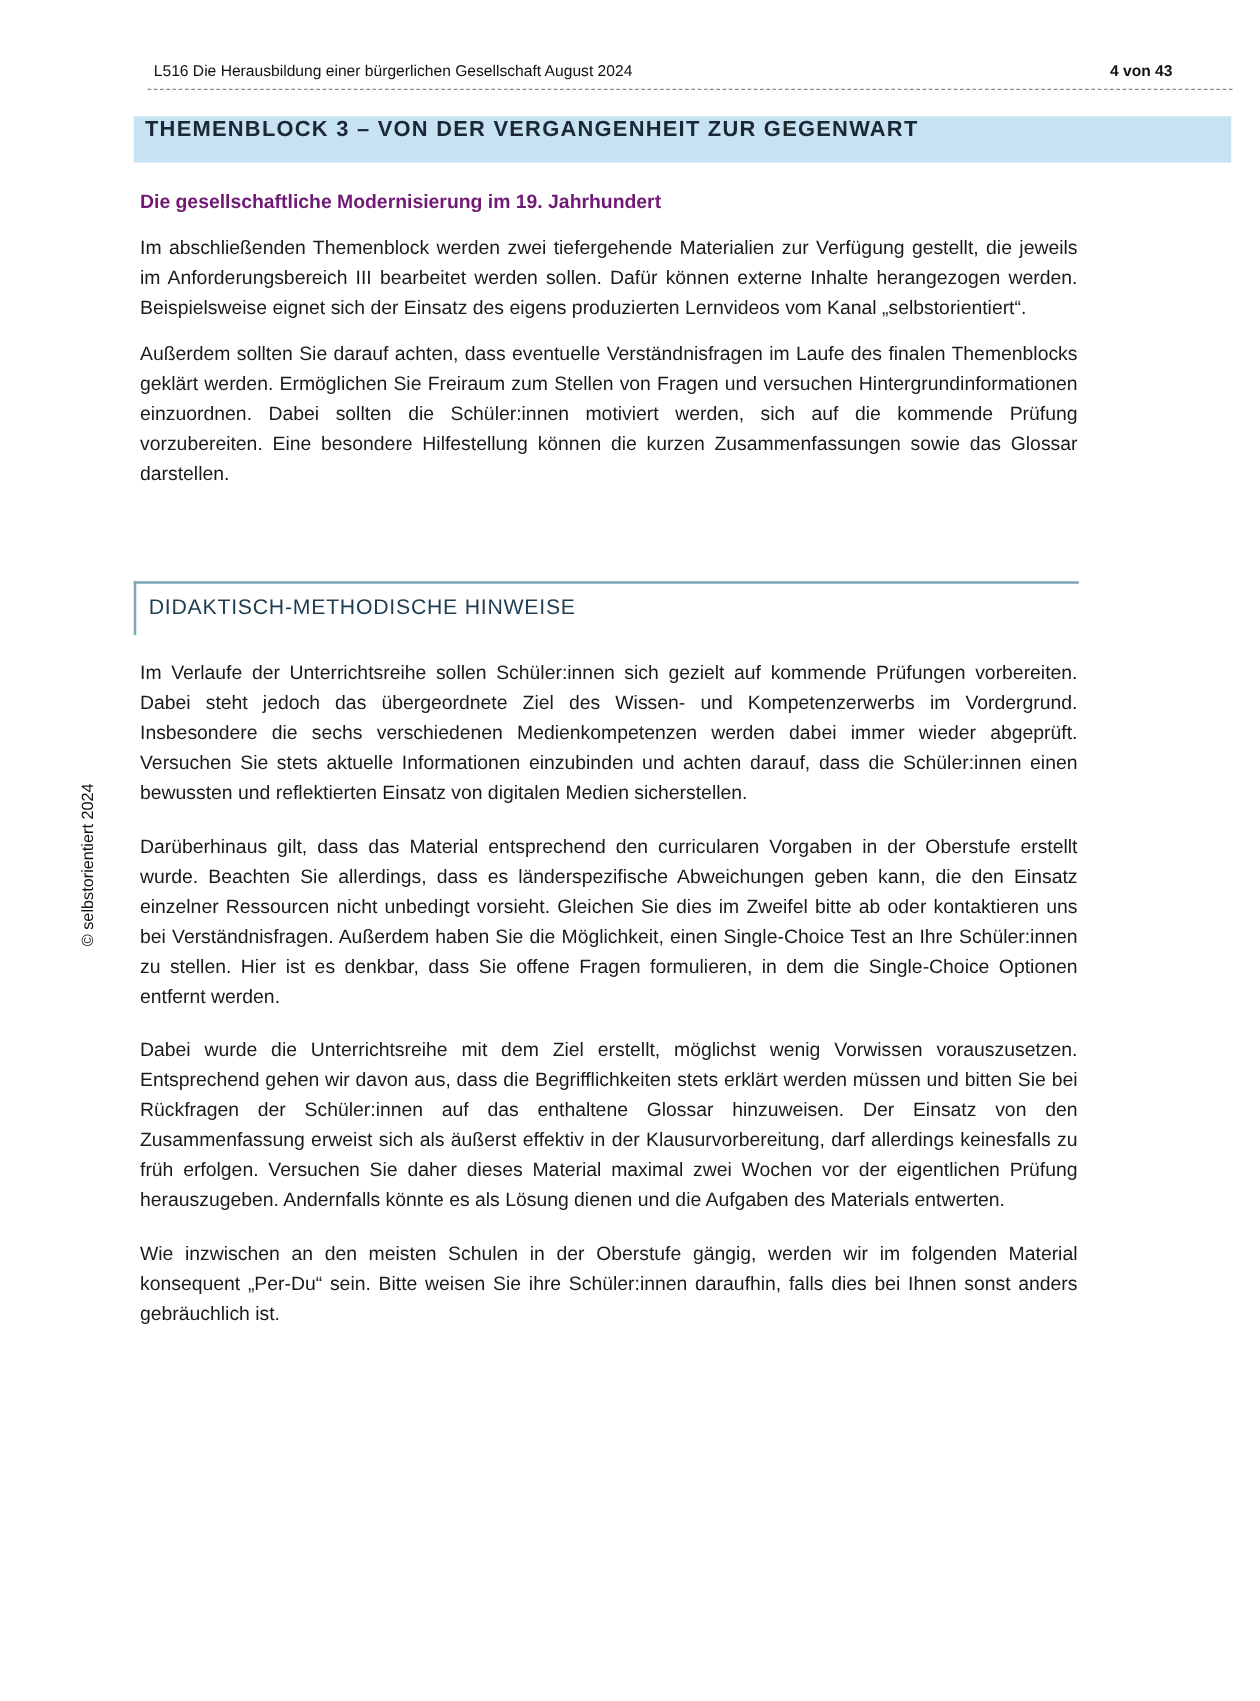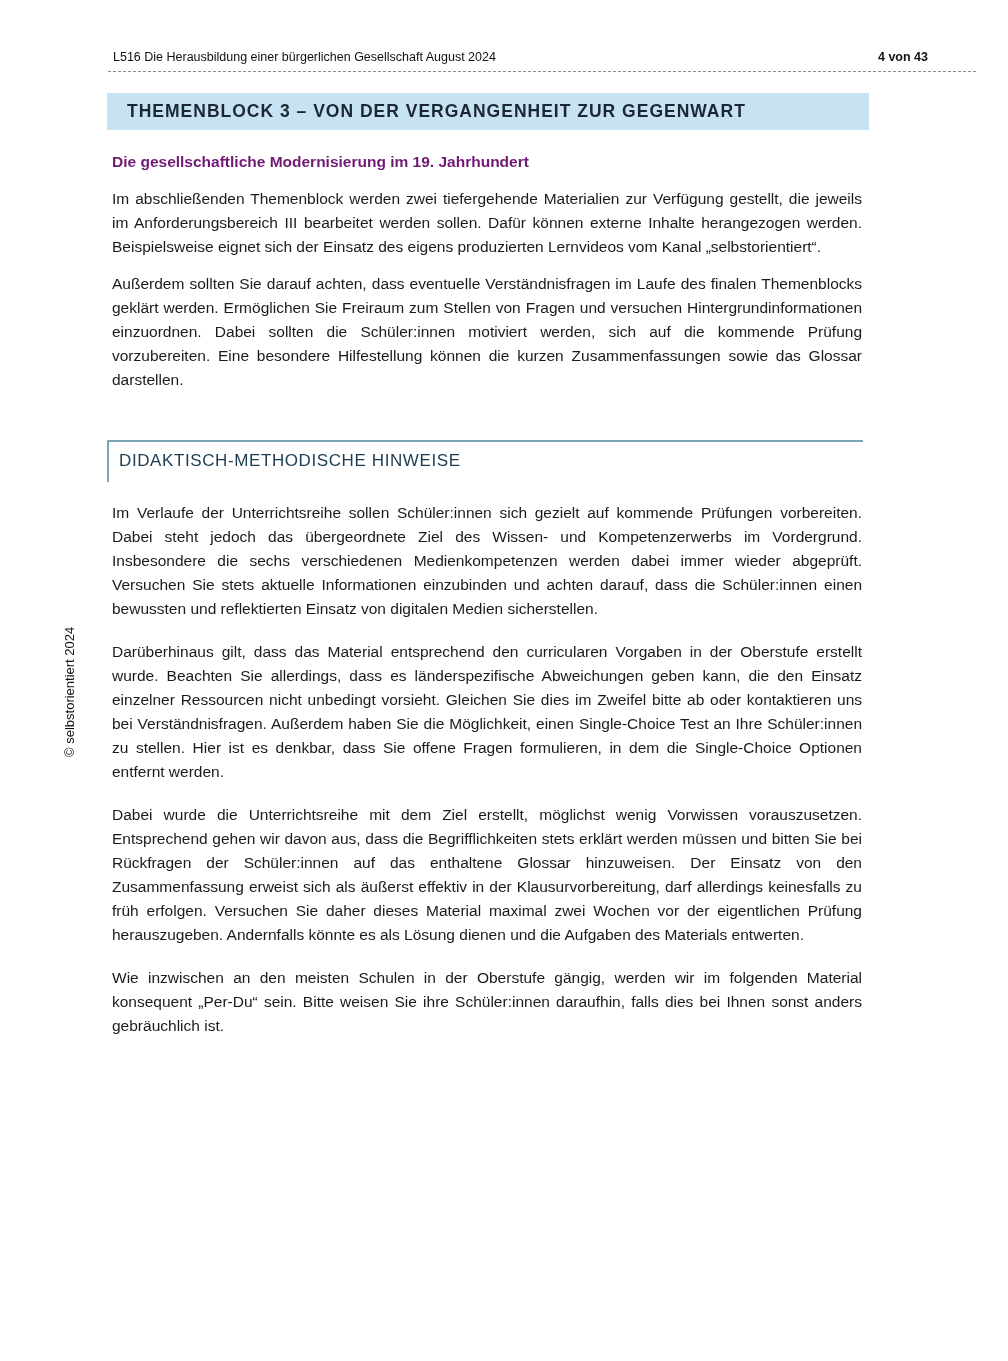--- a/index.html
+++ b/index.html
@@ -14,44 +14,43 @@
     width: 1008px;
     height: 1361px;
     background: #ffffff;
     overflow: hidden;
   }
 
   
   .page-header {
     position: absolute;
     top: 50px;
-    left: 108px;
+    left: 118px;
     width: 868px;
     display: flex;
     justify-content: space-between;
     align-items: flex-end;
     font-size: 12.5px;
     color: #111111;
     padding-bottom: 7px;
     border-bottom: 1px dashed #8a8a8a;
   }
   .page-header .doc-title { padding-left: 5px; }
   .page-header .page-num { padding-right: 48px; font-weight: bold; }
 
   
   .banner {
     position: absolute;
     top: 93px;
     left: 107px;
-    width: 762px;
+    width: 878px;
     height: 37px;
     background: var(--banner-bg, #c7e2f3);
     display: flex;
-    align-items: center;
-    padding-left: 20px;
+    padding-left: 9px;
   }
   .banner-title {
     font-size: 17.5px;
     font-weight: bold;
     letter-spacing: 1px;
     color: #1b2733;
     white-space: nowrap;
   }
 
   
@@ -71,21 +70,21 @@
   }
   .content p {
     margin-top: 13px;
     text-align: justify;
   }
   .content p.gap { margin-top: 19px; }
   .content h2.sub.second { margin-top: 27px; }
 
   
   .section-head {
-    margin-top: 48px;
+    margin-top: 73px;
     margin-left: -5px;
     width: 756px;
     border-top: 2px solid var(--section-border, #7ba6ba);
     border-left: 2px solid var(--section-border, #7ba6ba);
     padding: 7px 0 9px 10px;
   }
   .section-head .section-title {
     font-size: 17px;
     font-weight: normal;
     letter-spacing: 0.6px;

